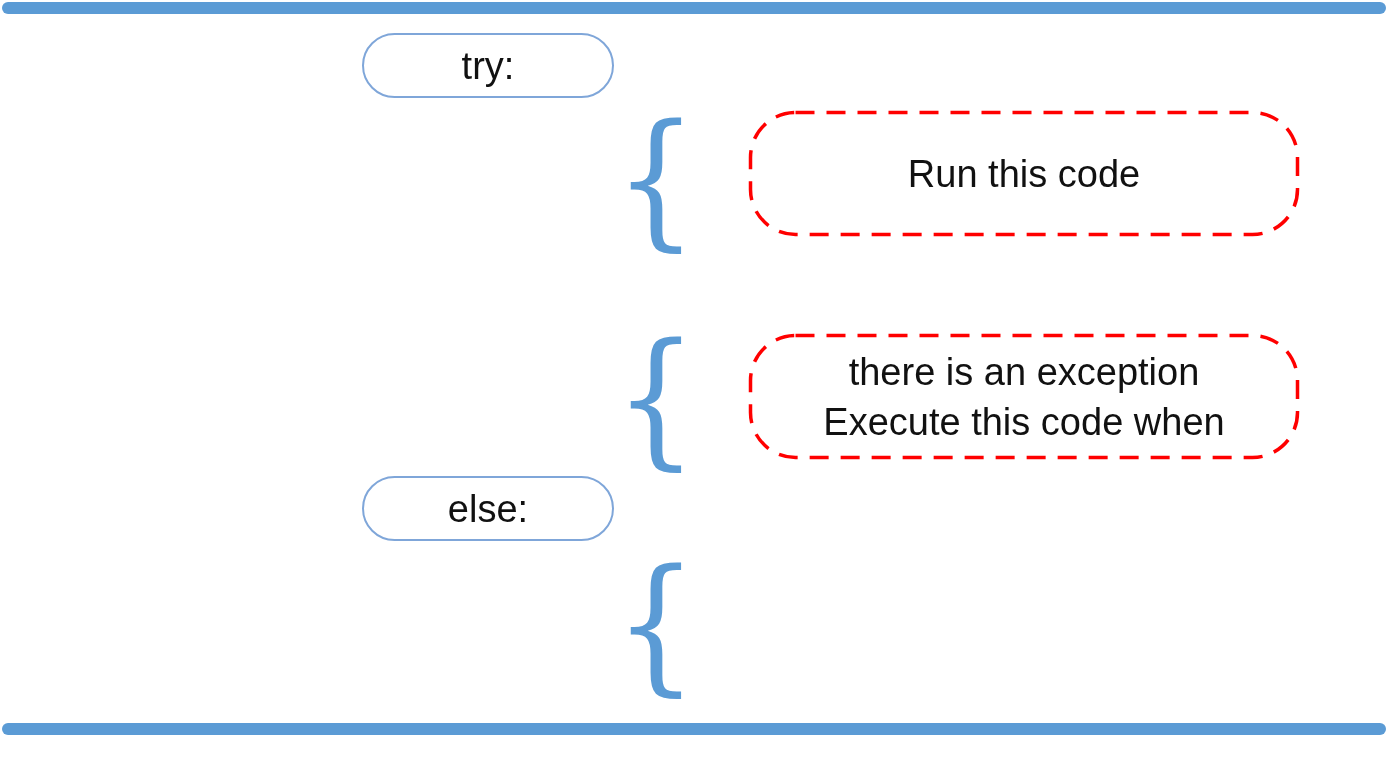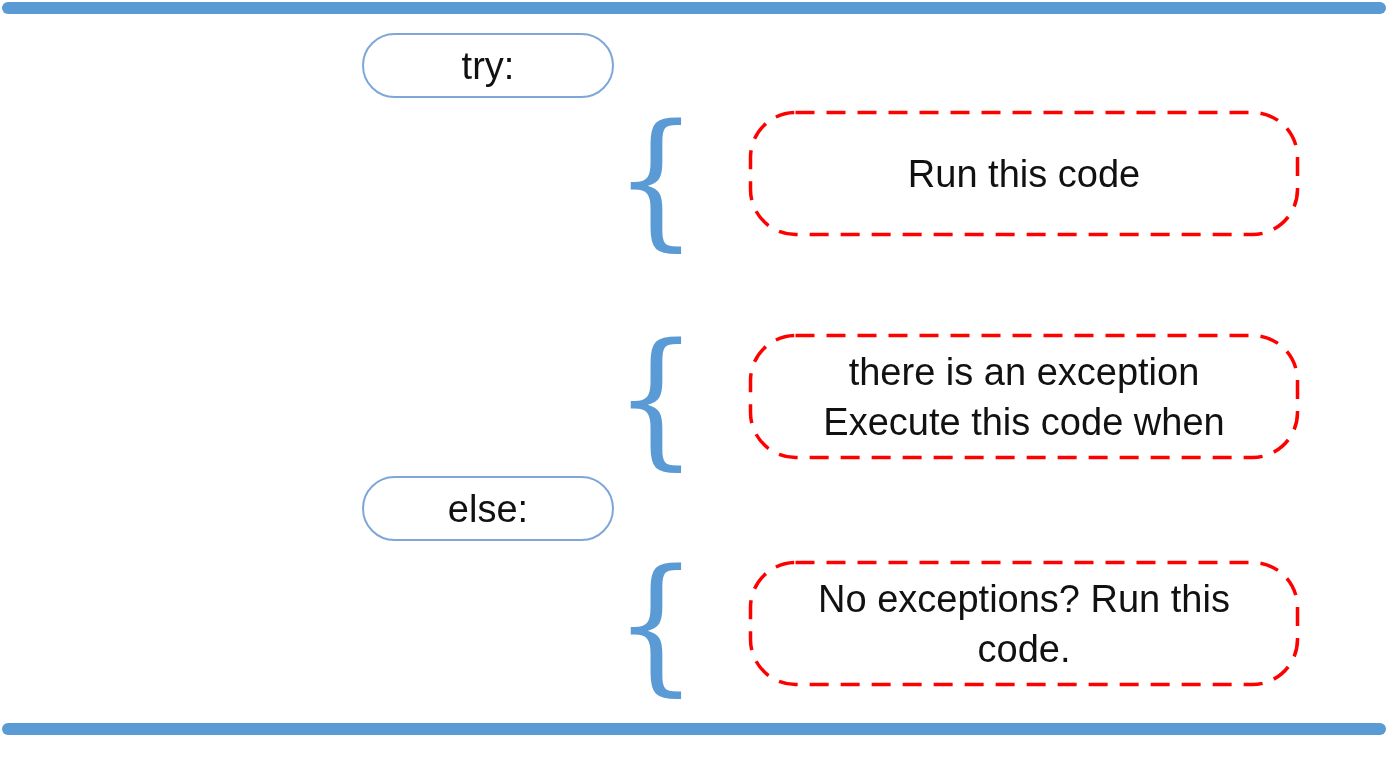--- a/index.html
+++ b/index.html
@@ -134,25 +134,16 @@
   </div>
 
   <div id="kw-else" class="keyword">
     <span>else:</span>
   </div>
 
   <div id="brace-3" class="brace">
     <span>{</span>
   </div>
 
-  <div id="box-3" class="codebox">
-    <svg width="552" height="127">
-      <rect x="2.5" y="2.5" width="547" height="122" rx="45" ry="45" fill="none" stroke="#FF0000" stroke-width="3.5" stroke-dasharray="19 12"></rect>
-    </svg>
-    <div class="box-text">
-      <span>No exceptions? Run this</span>
-      <span>code.</span>
-    </div>
-  </div>
 
   <div id="bottom-line" class="hr-line"></div>
 
 </div>
 
 </body></html>

